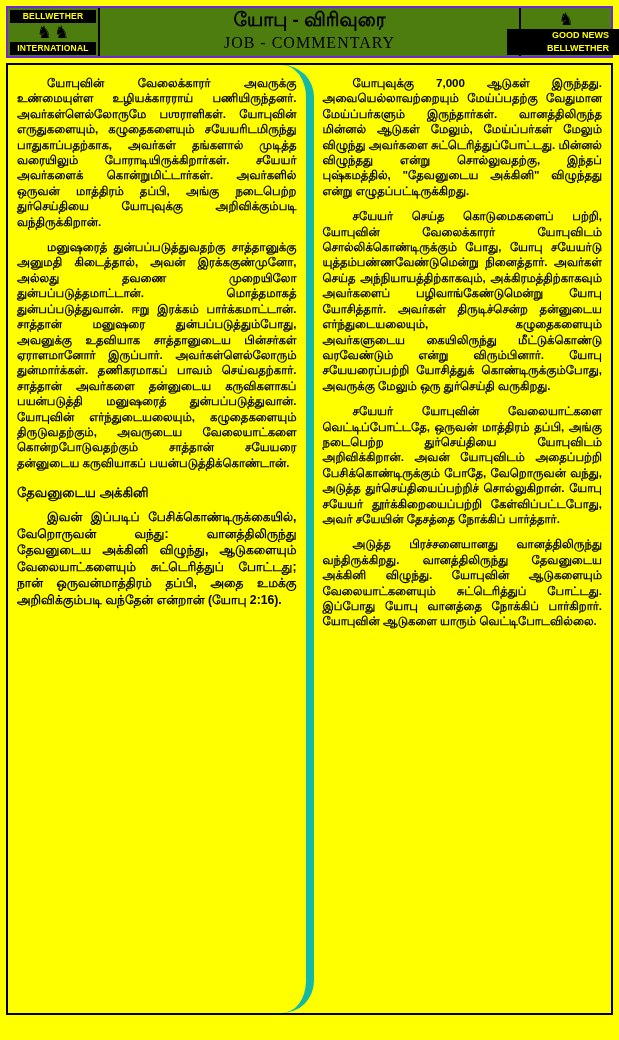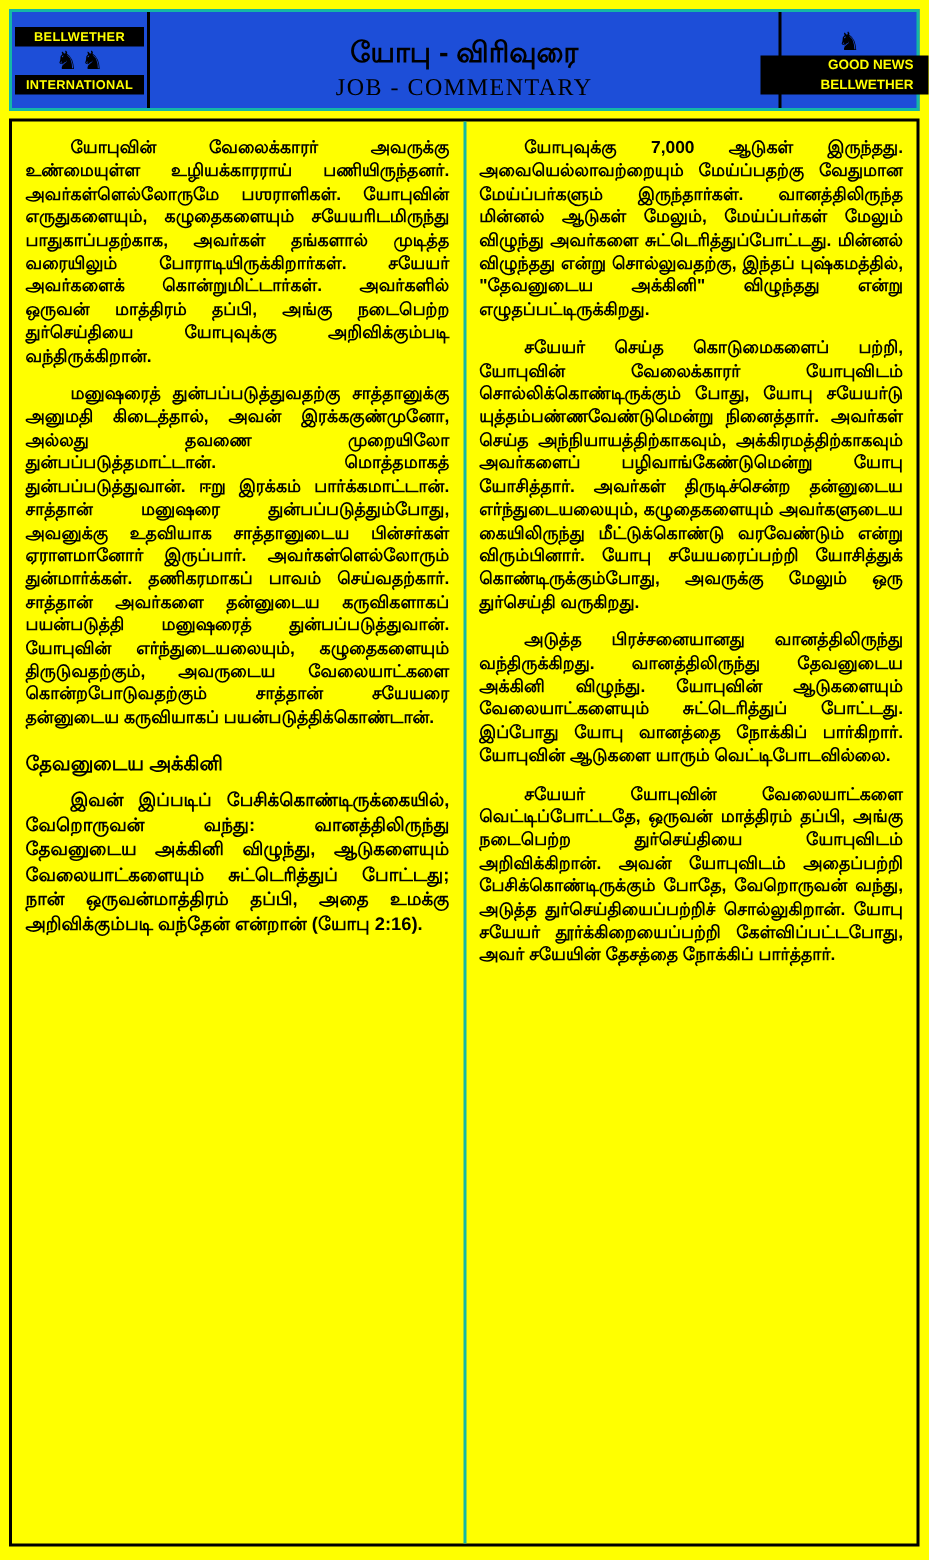--- a/index.html
+++ b/index.html
@@ -19,24 +19,24 @@
     width: 619px;
     height: 1040px;
     background: #ffff00;
     box-sizing: border-box;
     padding: 6px 6px 6px 6px;
   }
   
   .header {
     display: flex;
     align-items: stretch;
-    border: 2px solid #14b8a6;
-    height: 68px;
-    box-sizing: border-box;
-    background: #1d4ed8;
+    border: 2px solid #6d28d9;
+    height: 52px;
+    box-sizing: border-box;
+    background: #4d7c0f;
   }
   .logo-box {
     width: 92px;
     border-right: 2px solid #000;
     box-sizing: border-box;
     display: flex;
     align-items: center;
     justify-content: center;
     padding: 2px;
   }
@@ -116,21 +116,22 @@
     height: 952px;
     background: #ffff00;
   }
   .col {
     flex: 1;
     box-sizing: border-box;
     padding: 10px 9px 8px 9px;
     overflow: hidden;
   }
   .col.left {
-    border-right: 2px solid #14b8a6;
+    border-right: 8px solid #14b8a6;
+    border-radius: 32px;
   }
   p.para {
     margin: 0 0 10px 0;
     font-size: 11.6px;
     line-height: 15.4px;
     text-align: justify;
     text-indent: 30px;
     font-weight: bold;
     word-spacing: 0px;
   }
@@ -185,19 +186,19 @@
     <div class="col left">
       <p class="para">யோபுவின் வேலைக்காரர் அவருக்கு உண்மையுள்ள உழியக்காரராய் பணியிருந்தனர். அவர்கள்ளெல்லோருமே பஶராளிகள். யோபுவின் எருதுகளையும், கழுதைகளையும் சயேயரிடமிருந்து பாதுகாப்பதற்காக, அவர்கள் தங்களால் முடித்த வரையிலும் போராடியிருக்கிறார்கள். சயேயர் அவர்களைக் கொன்றுமிட்டார்கள். அவர்களில் ஒருவன் மாத்திரம் தப்பி, அங்கு நடைபெற்ற துர்செய்தியை யோபுவுக்கு அறிவிக்கும்படி வந்திருக்கிறான்.</p>
       <p class="para">மனுஷரைத் துன்பப்படுத்துவதற்கு சாத்தானுக்கு அனுமதி கிடைத்தால், அவன் இரக்ககுண்முனோ, அல்லது தவணை முறையிலோ துன்பப்படுத்தமாட்டான். மொத்தமாகத் துன்பப்படுத்துவான். ஈறு இரக்கம் பார்க்கமாட்டான். சாத்தான் மனுஷரை துன்பப்படுத்தும்போது, அவனுக்கு உதவியாக சாத்தானுடைய பின்சர்கள் ஏராளமானோர் இருப்பார். அவர்கள்ளெல்லோரும் துன்மார்க்கள். தணிகரமாகப் பாவம் செய்வதற்கார். சாத்தான் அவர்களை தன்னுடைய கருவிகளாகப் பயன்படுத்தி மனுஷரைத் துன்பப்படுத்துவான். யோபுவின் எர்ந்துடையலையும், கழுதைகளையும் திருடுவதற்கும், அவருடைய வேலையாட்களை கொன்றபோடுவதற்கும் சாத்தான் சயேயரை தன்னுடைய கருவியாகப் பயன்படுத்திக்கொண்டான்.</p>
       <h2 class="subhead">தேவனுடைய அக்கினி</h2>
       <p class="para emph">இவன் இப்படிப் பேசிக்கொண்டிருக்கையில், வேறொருவன் வந்து: வானத்திலிருந்து தேவனுடைய அக்கினி விழுந்து, ஆடுகளையும் வேலையாட்களையும் சுட்டெரித்துப் போட்டது; நான் ஒருவன்மாத்திரம் தப்பி, அதை உமக்கு அறிவிக்கும்படி வந்தேன் என்றான் (யோபு 2:16).</p>
     </div>
 
     <div class="col right">
       <p class="para">யோபுவுக்கு 7,000 ஆடுகள் இருந்தது. அவையெல்லாவற்றையும் மேய்ப்பதற்கு வேதுமான மேய்ப்பர்களும் இருந்தார்கள். வானத்திலிருந்த மின்னல் ஆடுகள் மேலும், மேய்ப்பர்கள் மேலும் விழுந்து அவர்களை சுட்டெரித்துப்போட்டது. மின்னல் விழுந்தது என்று சொல்லுவதற்கு, இந்தப் புஷ்கமத்தில், "தேவனுடைய அக்கினி" விழுந்தது என்று எழுதப்பட்டிருக்கிறது.</p>
       <p class="para">சயேயர் செய்த கொடுமைகளைப் பற்றி, யோபுவின் வேலைக்காரர் யோபுவிடம் சொல்லிக்கொண்டிருக்கும் போது, யோபு சயேயர்டு யுத்தம்பண்ணவேண்டுமென்று நினைத்தார். அவர்கள் செய்த அந்நியாயத்திற்காகவும், அக்கிரமத்திற்காகவும் அவர்களைப் பழிவாங்கேண்டுமென்று யோபு யோசித்தார். அவர்கள் திருடிச்சென்ற தன்னுடைய எர்ந்துடையலையும், கழுதைகளையும் அவர்களுடைய கையிலிருந்து மீட்டுக்கொண்டு வரவேண்டும் என்று விரும்பினார். யோபு சயேயரைப்பற்றி யோசித்துக் கொண்டிருக்கும்போது, அவருக்கு மேலும் ஒரு துர்செய்தி வருகிறது.</p>
+      <p class="para">சயேயர் யோபுவின் வேலையாட்களை வெட்டிப்போட்டதே, ஒருவன் மாத்திரம் தப்பி, அங்கு நடைபெற்ற துர்செய்தியை யோபுவிடம் அறிவிக்கிறான். அவன் யோபுவிடம் அதைப்பற்றி பேசிக்கொண்டிருக்கும் போதே, வேறொருவன் வந்து, அடுத்த துர்செய்தியைப்பற்றிச் சொல்லுகிறான். யோபு சயேயர் தூர்க்கிறையைப்பற்றி கேள்விப்பட்டபோது, அவர் சயேயின் தேசத்தை நோக்கிப் பார்த்தார்.</p>
       <p class="para">அடுத்த பிரச்சனையானது வானத்திலிருந்து வந்திருக்கிறது. வானத்திலிருந்து தேவனுடைய அக்கினி விழுந்து. யோபுவின் ஆடுகளையும் வேலையாட்களையும் சுட்டெரித்துப் போட்டது. இப்போது யோபு வானத்தை நோக்கிப் பார்கிறார். யோபுவின் ஆடுகளை யாரும் வெட்டிபோடவில்லை.</p>
-      <p class="para">சயேயர் யோபுவின் வேலையாட்களை வெட்டிப்போட்டதே, ஒருவன் மாத்திரம் தப்பி, அங்கு நடைபெற்ற துர்செய்தியை யோபுவிடம் அறிவிக்கிறான். அவன் யோபுவிடம் அதைப்பற்றி பேசிக்கொண்டிருக்கும் போதே, வேறொருவன் வந்து, அடுத்த துர்செய்தியைப்பற்றிச் சொல்லுகிறான். யோபு சயேயர் தூர்க்கிறையைப்பற்றி கேள்விப்பட்டபோது, அவர் சயேயின் தேசத்தை நோக்கிப் பார்த்தார்.</p>
     </div>
 
   </div>
 
 </div>
 
 </body></html>

